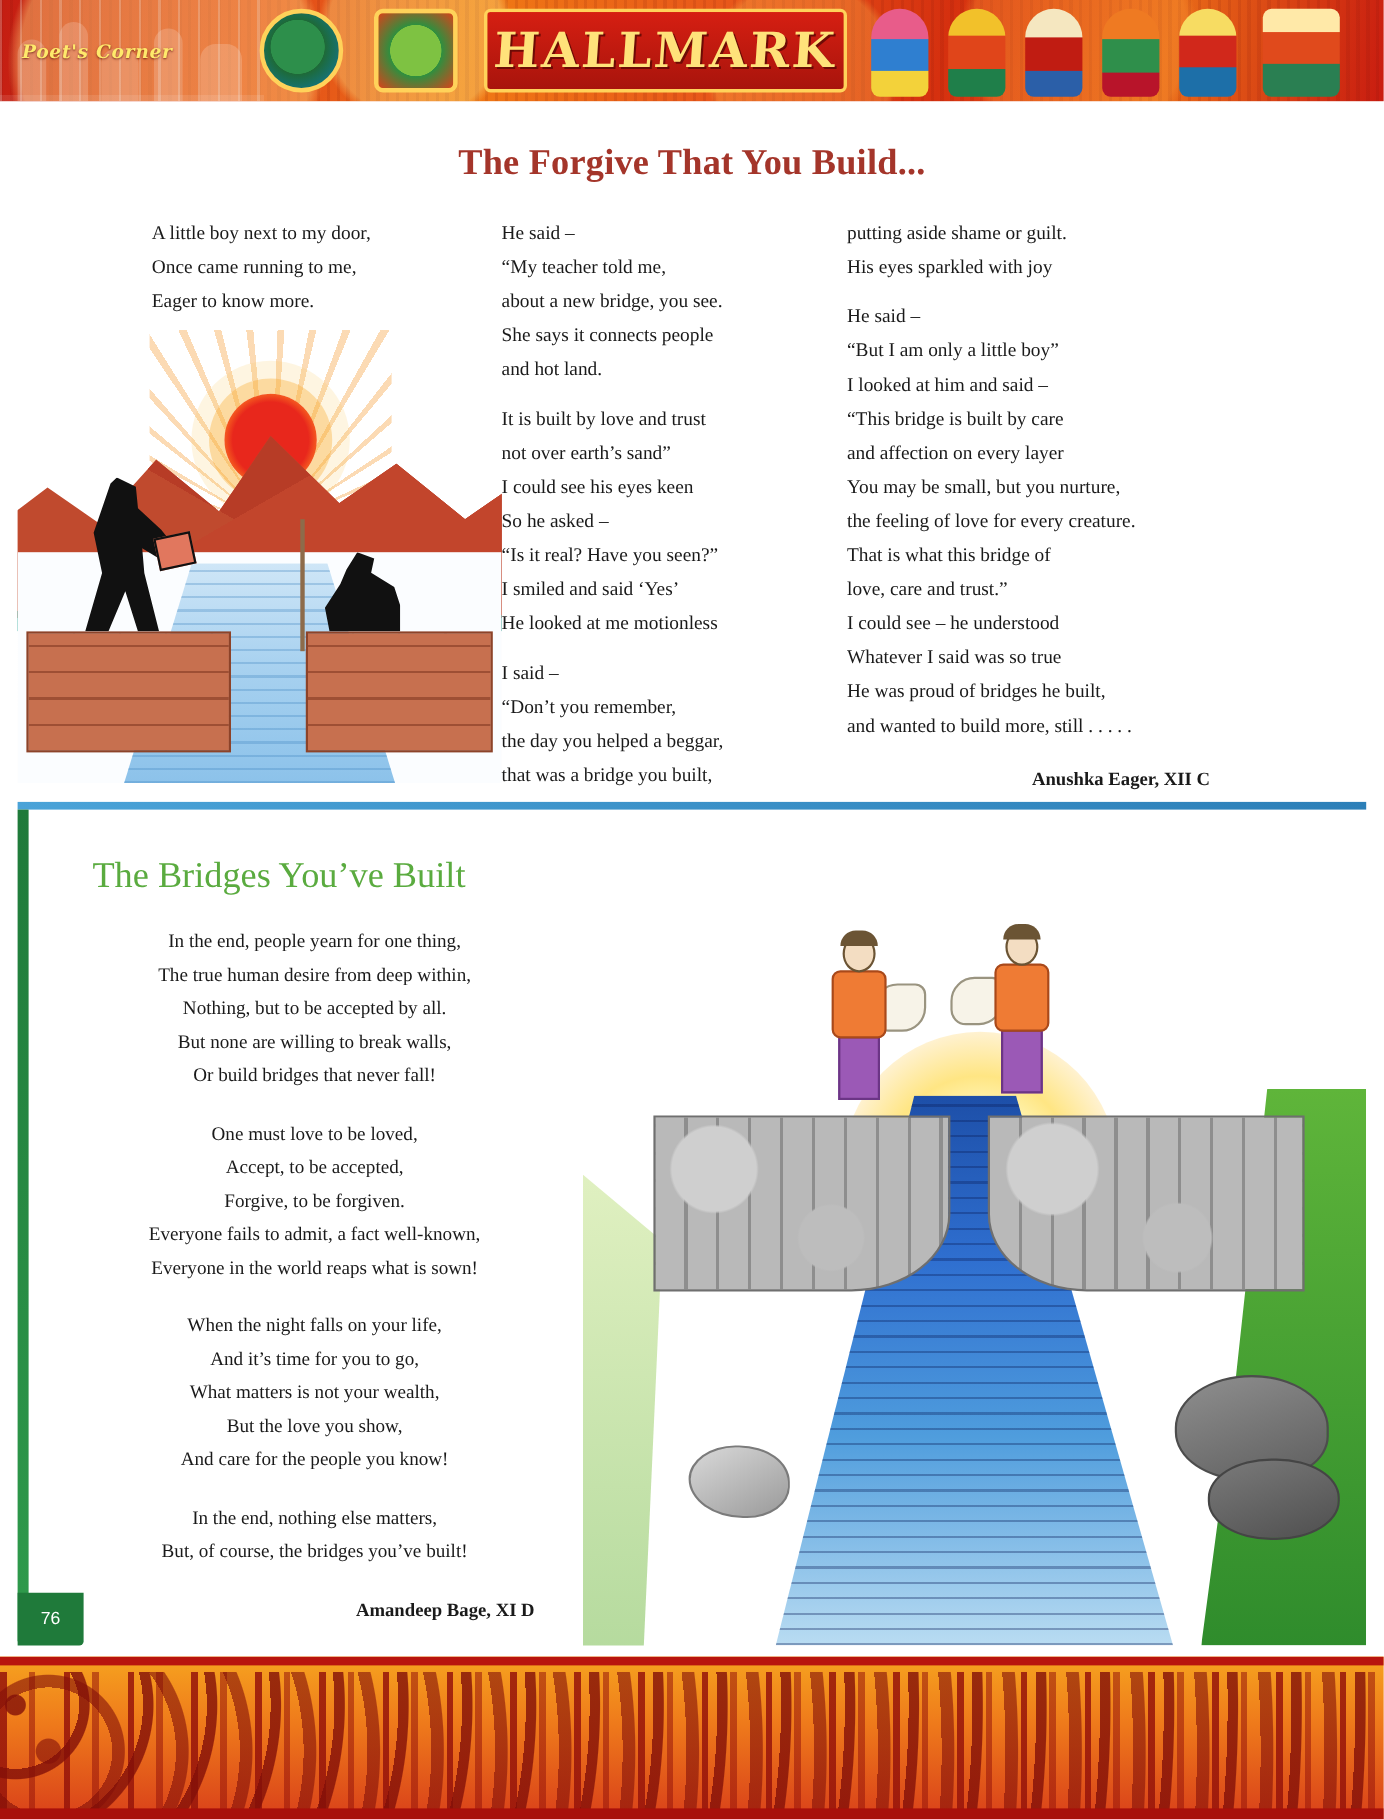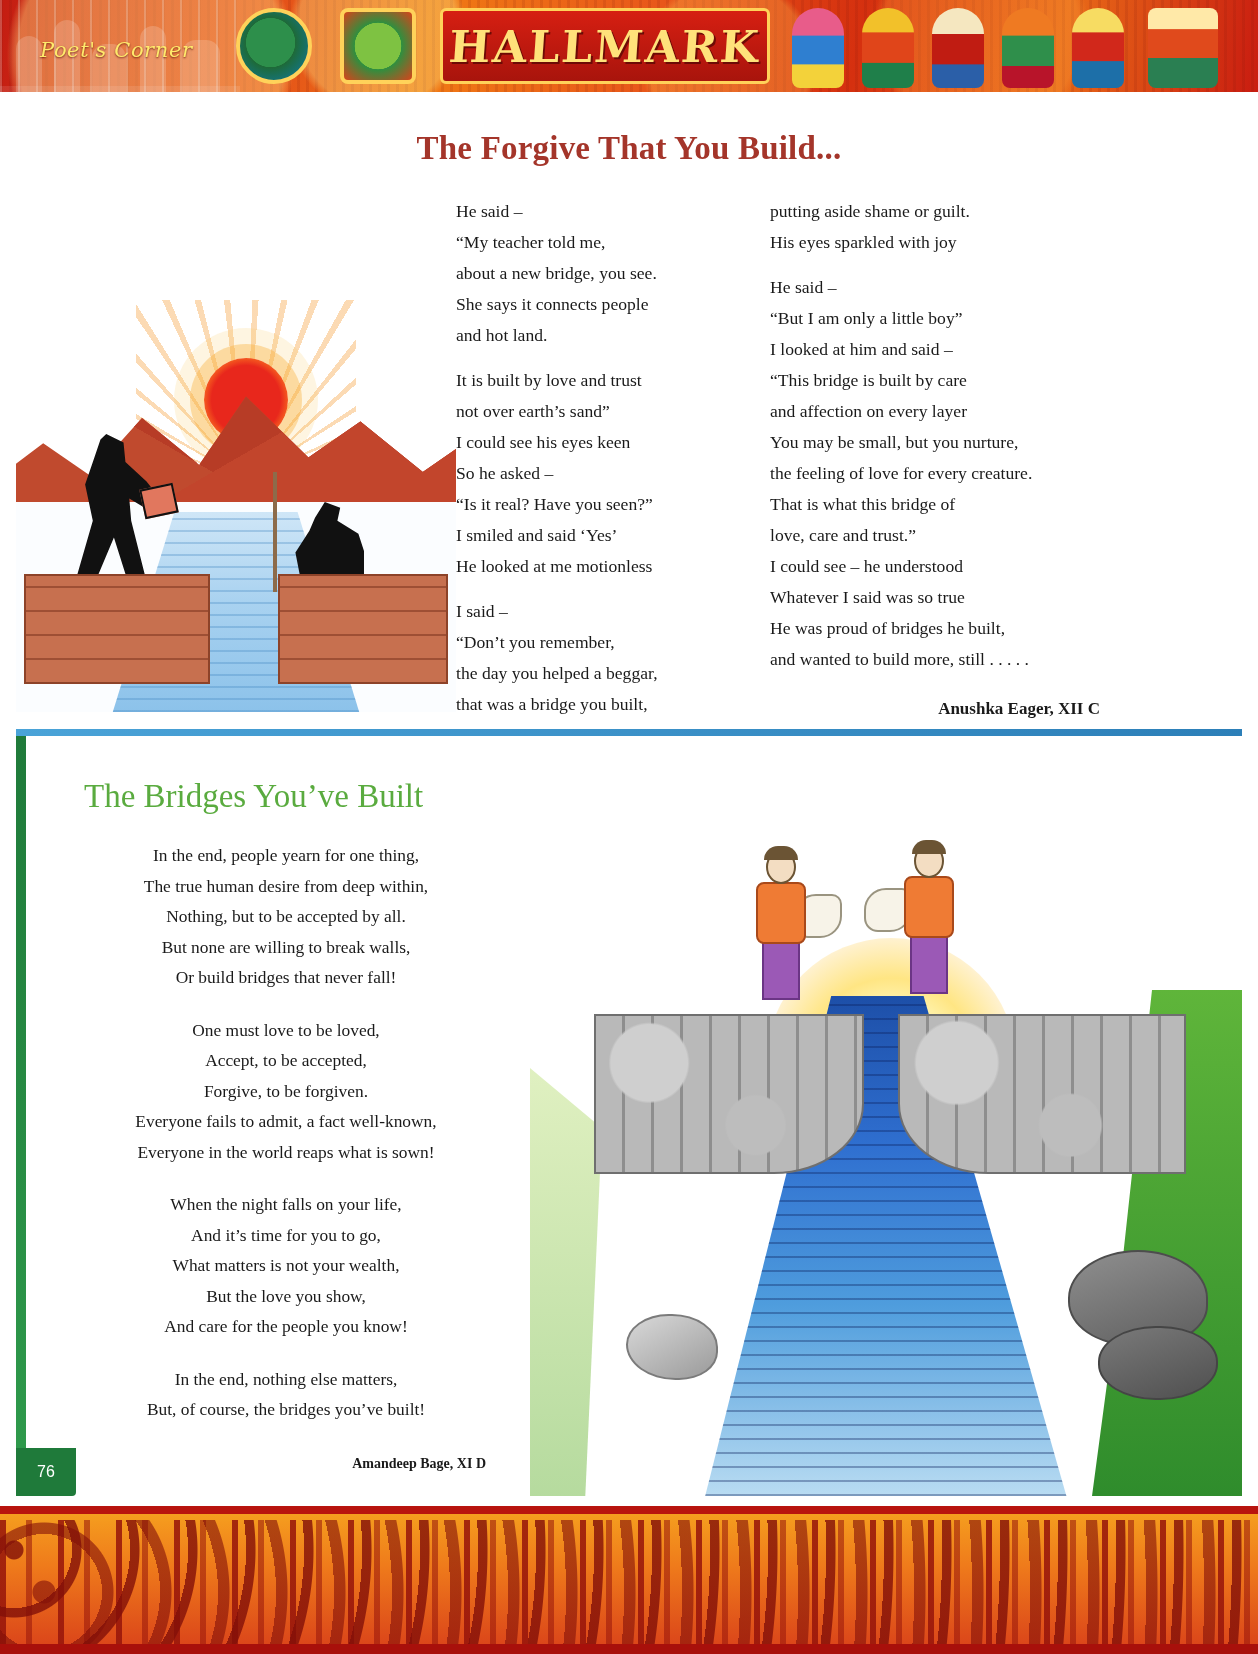--- a/index.html
+++ b/index.html
@@ -39,25 +39,25 @@
     background:
       linear-gradient(to top, rgba(255,255,255,.10) 0 6%, transparent 6%),
       repeating-linear-gradient(90deg, rgba(255,255,255,.22) 0 2px, transparent 2px 18px);
   }
   .monument {
     position:absolute; bottom:0; width:26px; background:rgba(255,255,255,.18);
     border-top-left-radius:14px; border-top-right-radius:14px;
   }
   .poets-corner {
     position: absolute;
-    left: 40px; top: 38px;
+    left: 20px; top: 38px;
     font-family: "DejaVu Serif", serif;
     font-style: italic;
-    font-weight: normal;
-    font-size: 21px;
+    font-weight: bold;
+    font-size: 17px;
     color: #ffe96b;
     letter-spacing: .6px;
     text-shadow: 0 1px 2px rgba(80,10,0,.75);
   }
   .hallmark-plate {
     position: absolute;
     left: 440px; top: 8px;
     width: 330px; height: 76px;
     background: linear-gradient(180deg,#d61f12,#a8140c);
     border: 3px solid #ffd25a;
@@ -198,21 +198,21 @@
   .title-2 {
     position: absolute;
     left: 84px; top: 778px;
     font-family: "Liberation Serif", serif;
     font-weight: normal;
     font-size: 33px;
     color: #5aab3f;
   }
   .col-4 { left: 86px; top: 840px; width: 400px; font-size: 17.4px; line-height: 30.5px; }
   .col-4 p { margin: 0 0 22px 0; text-align: center; }
-  .byline-2 { text-align:right; font-weight:bold; font-size:14px; margin-top:24px; }
+  .byline-2 { text-align:right; font-weight:bold; font-size:17px; margin-top:24px; }
 
   
   .art-2 {
     position:absolute; left:530px; top:818px; width:712px; height:678px;
     overflow:hidden; background:#ffffff;
   }
   .a2-grass-r {
     position:absolute; right:0; top:172px; width:150px; height:506px;
     background: linear-gradient(180deg,#5fb53a,#2f8c2c);
     clip-path: polygon(40% 0%, 100% 0%, 100% 100%, 0% 100%, 18% 60%);
@@ -326,20 +326,25 @@
     <div class="figure fig-1"></div>
     <div class="figure fig-2"></div>
     <div class="figure fig-3"></div>
     <div class="figure fig-4"></div>
     <div class="figure fig-5"></div>
     <div class="figure fig-6"></div>
   </div>
 
   <div class="title-1">The Forgive That You Build...</div>
 
+  <div class="col col-1">
+    <p style="white-space:pre-line">A little boy next to my door,
+Once came running to me,
+Eager to know more.</p>
+  </div>
 
   <div class="art-1">
     <div class="a1-sky"></div>
     <div class="a1-rays"></div>
     <div class="a1-sun"></div>
     <div class="a1-mount"></div>
     <div class="a1-ridge"></div>
     <div class="a1-waterbg"></div>
     <div class="a1-water"></div>
     <div class="a1-ripples"></div>

